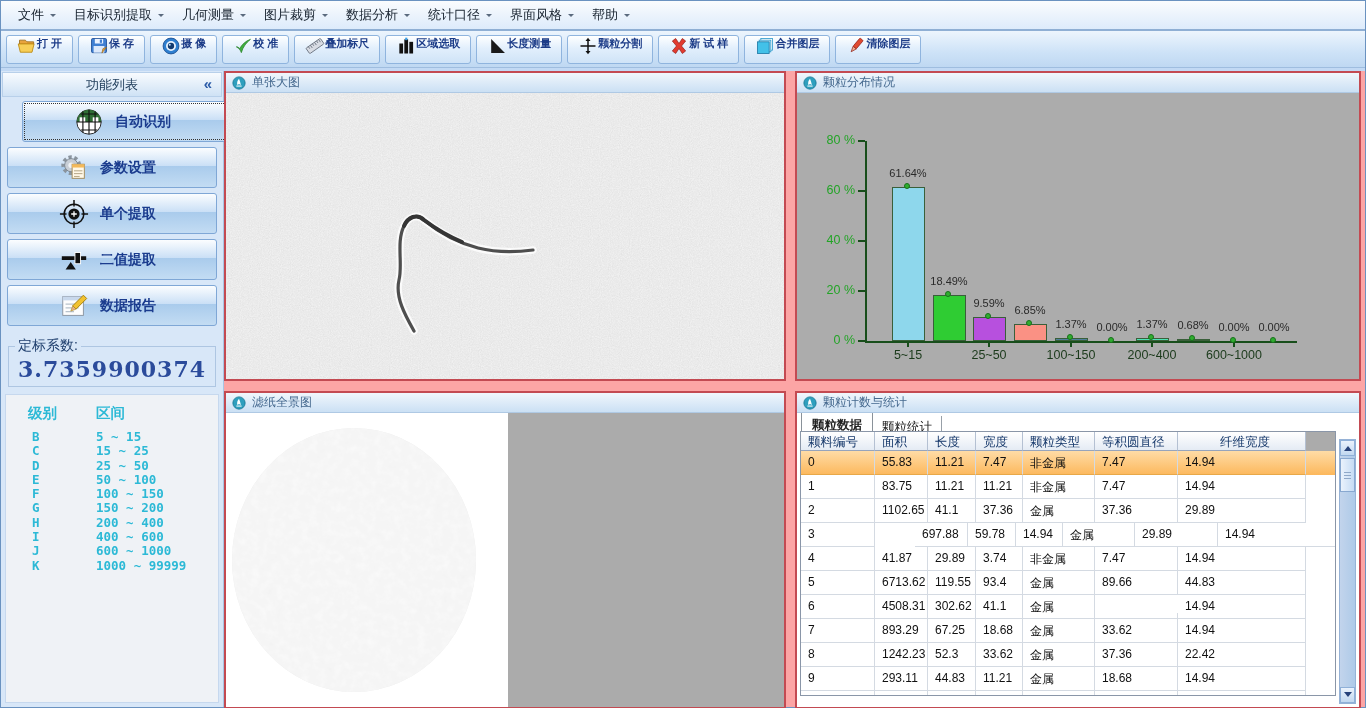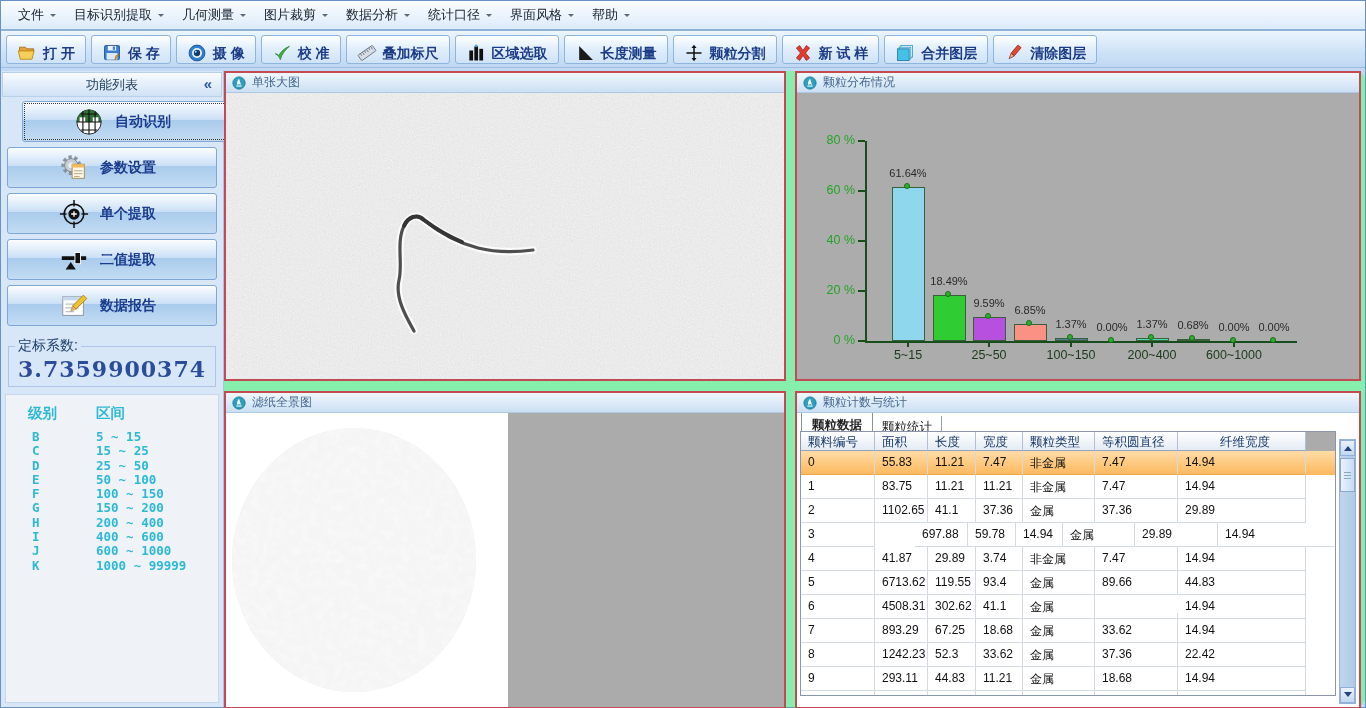--- a/index.html
+++ b/index.html
@@ -10,24 +10,24 @@
   
   .menubar { height:30px; background:linear-gradient(#FAFCFE,#DDEBFB);
     border-bottom:2px solid #8FAFD4; display:flex; align-items:center; padding-left:8px; }
   .menu-item { display:flex; align-items:center; gap:6px; padding:4px 9px;
     font-size:13px; color:#16212E; cursor:default; white-space:nowrap; }
   .menu-caret { width:0; height:0; border:3.5px solid transparent; border-top-color:#5A6A7E; margin-top:4px; }
 
   
   .toolbar { height:37px; background:linear-gradient(#EDF5FD,#CDE2F7 60%,#BFD8F2);
     border-bottom:1px solid #9FBDDF; display:flex; align-items:center; padding:0 5px; gap:5px; }
-  .tb { height:29px; display:flex; align-items:flex-end; gap:6px; padding:0 10px;
+  .tb { height:29px; display:flex; align-items:flex-start; padding:0 10px;
     border:1px solid #8FB4DE; border-radius:3px;
     background:linear-gradient(#FEFFFF,#E2EFFC 45%,#CFE3F7);
-    font-family:inherit; font-size:14px; font-weight:bold; color:#1C3C88; white-space:nowrap; cursor:default; }
+    font-family:inherit; font-size:11px; font-weight:bold; color:#1C3C88; white-space:nowrap; cursor:default; }
   .tb-icon { width:20px; height:20px; display:block; }
   .tb-icon svg { width:100%; height:100%; display:block; }
 
   
   .client { position:absolute; top:70px; left:0; right:0; bottom:0; display:flex; }
 
   
   .sidebar { width:223px; background:#D8E7F8; border-right:1px solid #A8C4E4;
     display:flex; flex-direction:column; }
   .sidebar-header { height:25px; margin:1px 1px 4px; background:linear-gradient(#F8FBFE,#CFE2F5);
@@ -56,21 +56,21 @@
 
   .levels { flex:1; margin:7px 4px 4px; background:#EFF2F6; border:1px solid #C6D8EE;
     padding:9px 0 0 12px; color:#2CB9D6; font-family:"DejaVu Sans Mono", monospace;
     font-weight:bold; overflow:hidden; }
   .lv-head { display:flex; font-size:14.5px; margin-bottom:7px; }
   .lv-head .lv-grade { padding-left:10px; }
   .lv-row { display:flex; font-size:12.5px; line-height:14.3px; white-space:nowrap; }
   .lv-grade { width:78px; padding-left:14px; flex:none; }
 
   
-  .main { position:relative; flex:1; background:#86efac;border-radius:9px; }
+  .main { position:relative; flex:1; background:#fca5a5; }
   .panel { position:absolute; border:2px solid #C34A52; background:#FFFFFF; }
   .panel-title { height:20px; background:linear-gradient(#F0F6FC,#CBE0F4);
     border-bottom:1px solid #AFC9E4; display:flex; align-items:center; gap:6px;
     padding-left:6px; font-size:12px; color:#44688E; }
   .pt-icon { width:14px; height:14px; flex:none; }
   .pt-icon svg { width:100%; height:100%; display:block; }
   .panel-body { position:relative; width:100%; height:calc(100% - 20px); overflow:hidden; }
 
   #panel-single { left:0;   top:6;   width:562px; height:310px; }
   #panel-chart  { left:571px; top:6;   width:566px; height:310px; }

